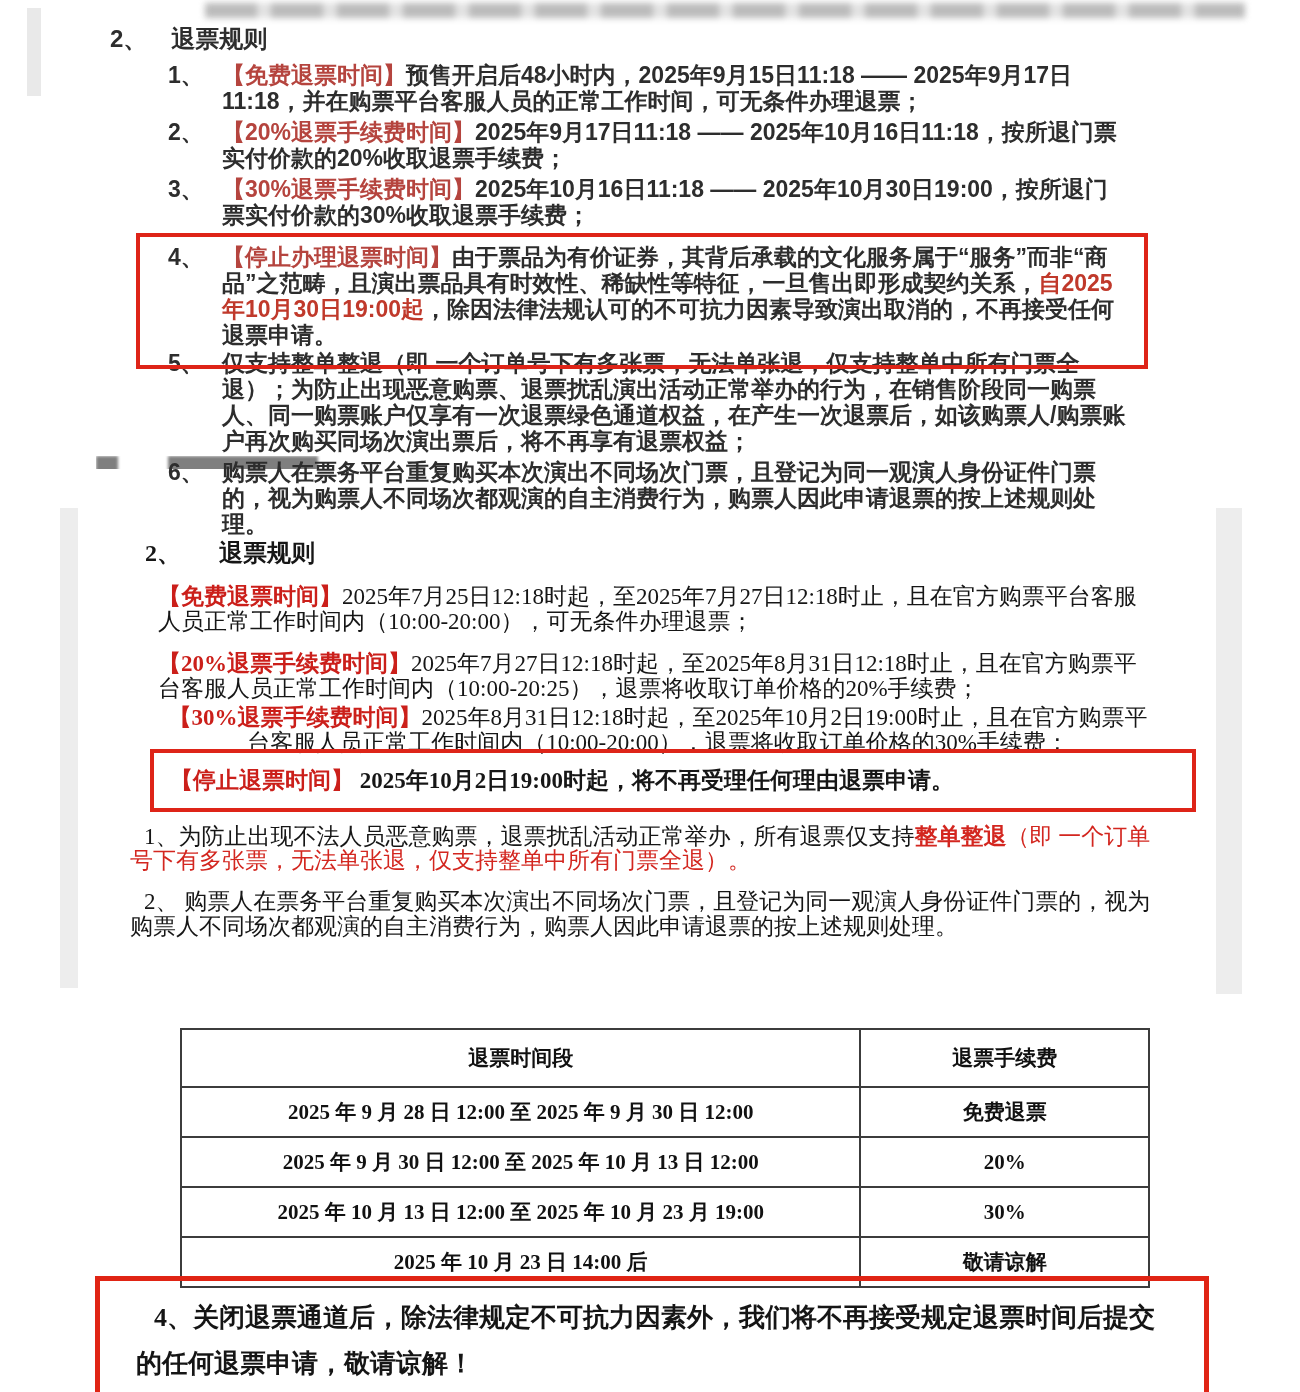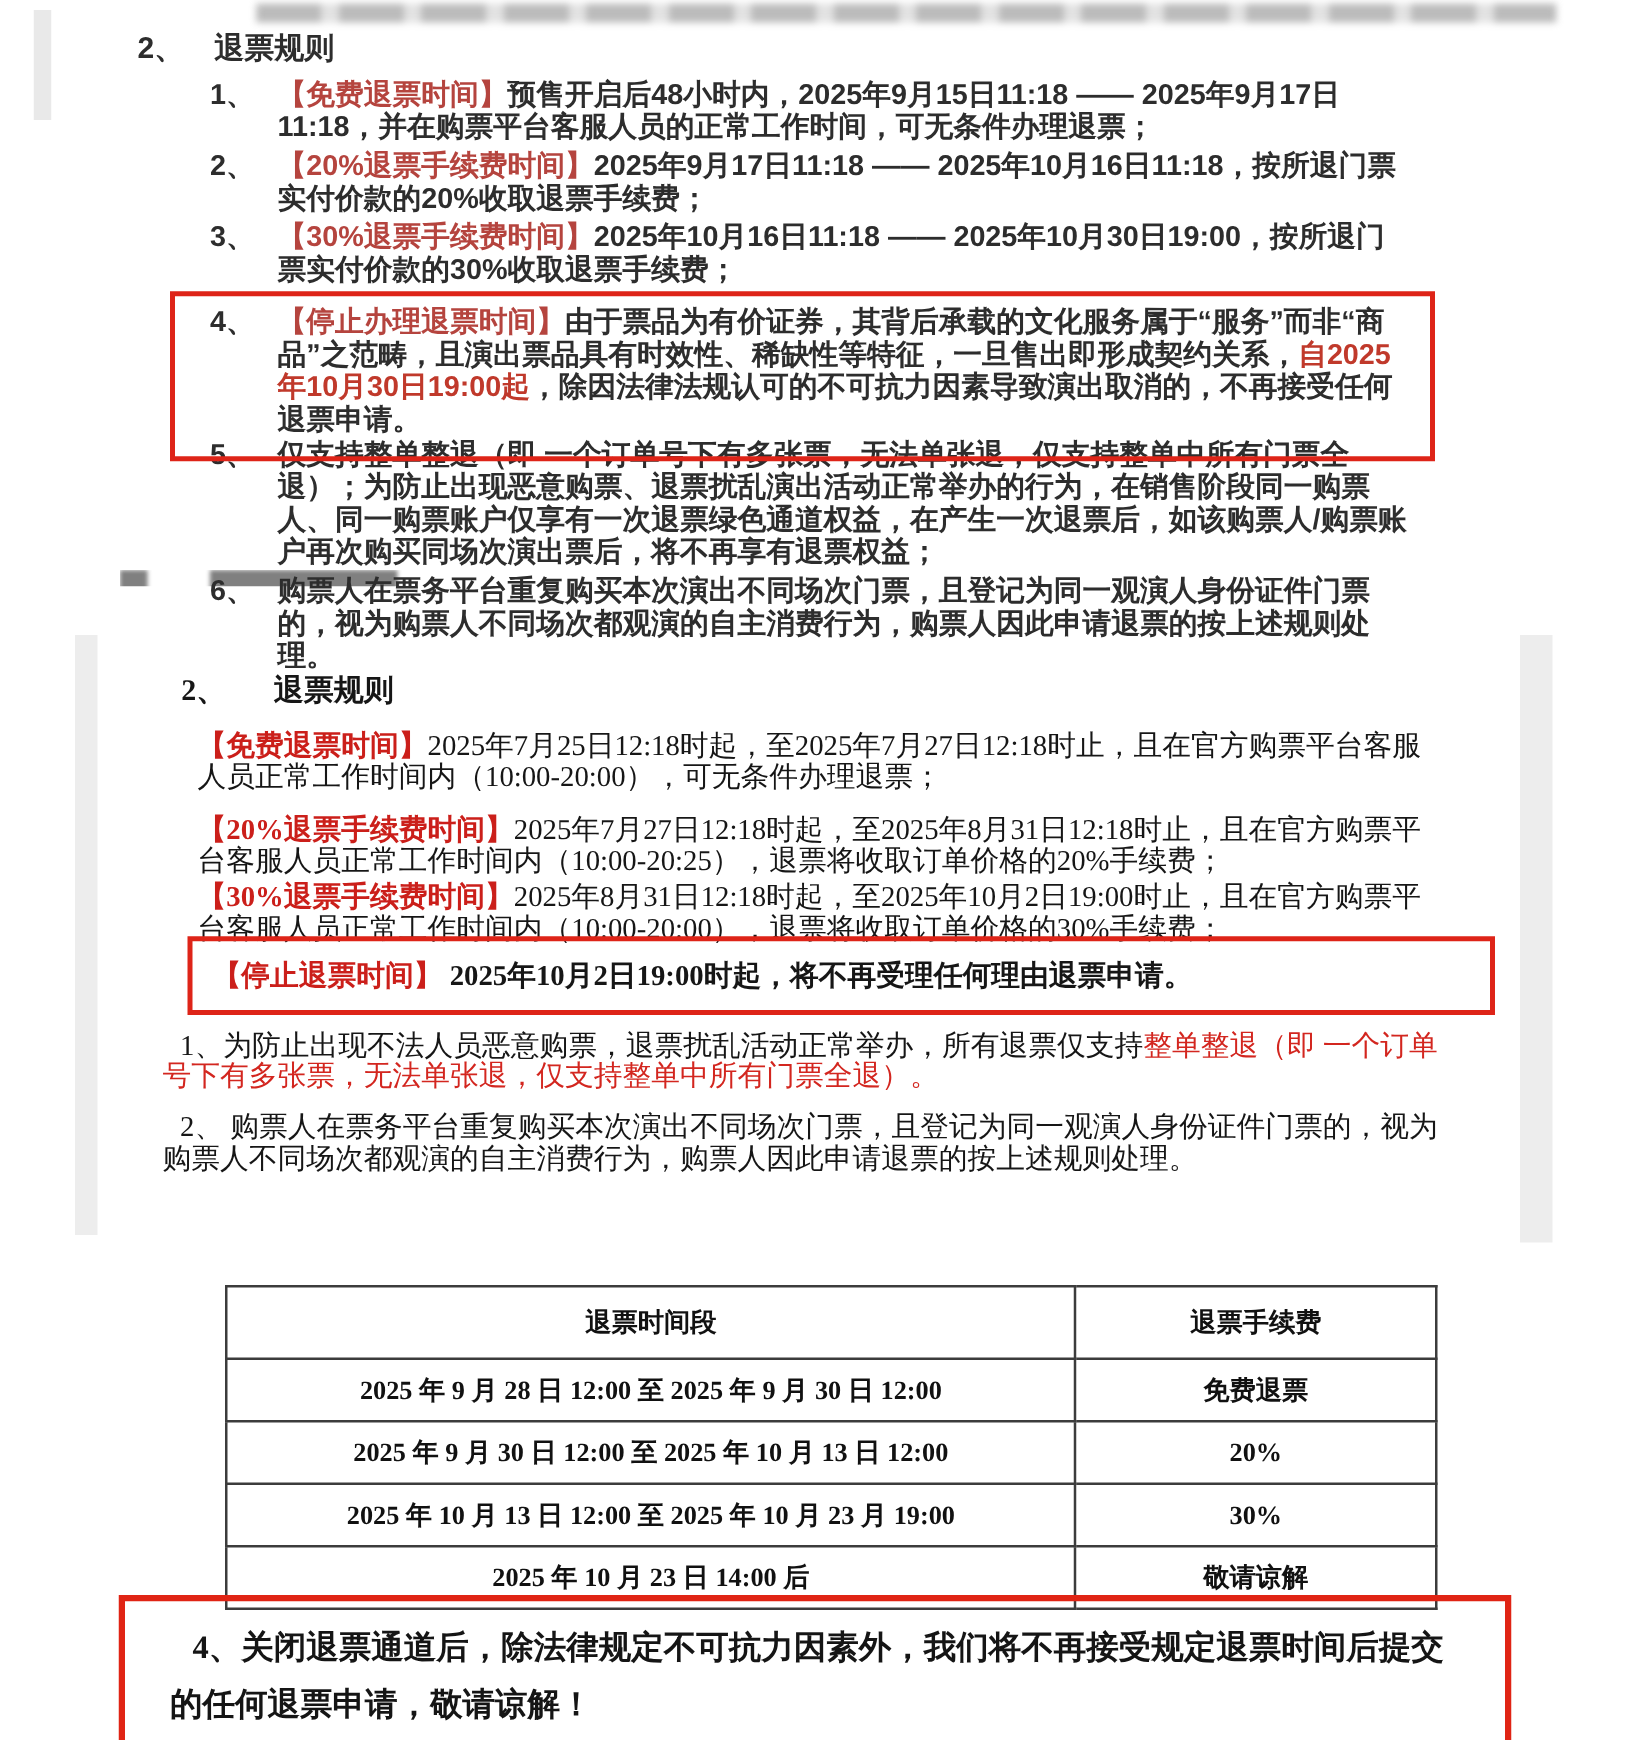--- a/index.html
+++ b/index.html
@@ -47,32 +47,32 @@
   .s2{
     position:absolute;left:0;top:505px;width:1300px;
     font-family:"Liberation Serif",serif;color:#161616;
     font-size:23px;line-height:25px;
   }
   .s2 .heading{margin:36px 0 0 145px;font-weight:700;font-size:24px;}
   .s2 .heading .hlabel{margin-left:38px;}
   .s2 .p{margin-left:158px;width:1000px;}
   .p-free{margin-top:18px;}
   .p-20{margin-top:17px;}
-  .p-30{margin-top:4px;}
+  .p-30{margin-top:4px;text-align:center;}
   .hd2-red{color:#cb1f1a;font-weight:700;}
   .redbox-stop{
     box-sizing:border-box;border:4px solid #de2418;
     margin:-6px 0 0 150px;width:1046px;padding:15px 25px 15px 16px;
     font-weight:700;position:relative;z-index:2;background:transparent;
   }
   .p-notes{margin-left:130px;width:1032px;line-height:24px;}
   .p-n1{margin-top:13px;text-indent:14px;}
   .p-n2{margin-top:16px;text-indent:14px;line-height:25px;}
   .rd{color:#d3261f;}
-  .rd-b{color:#d3261f;font-weight:400;}
+  .rd-b{color:#d3261f;font-weight:700;}
 
   
   .s3{
     position:absolute;left:0;top:1006px;width:1300px;
     font-family:"Liberation Serif",serif;color:#111;
   }
   .s3 table{
     border-collapse:collapse;margin:22px 0 0 180px;width:970px;
     font-weight:700;font-size:21px;table-layout:fixed;
   }

